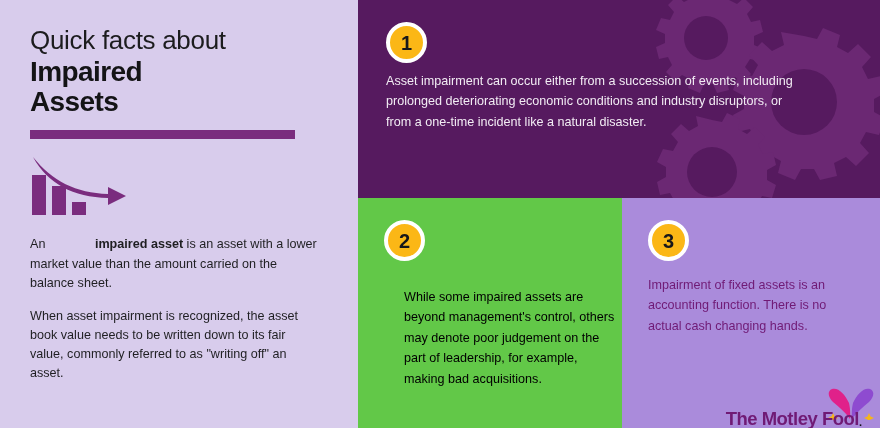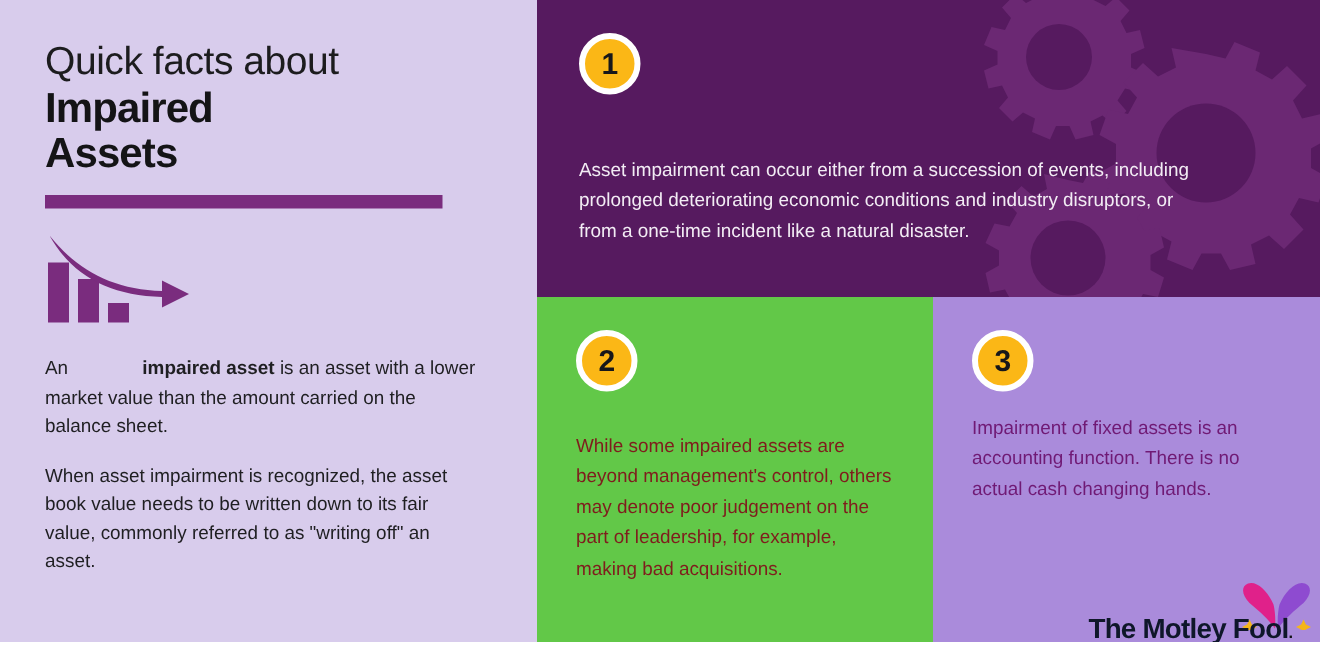--- a/index.html
+++ b/index.html
@@ -111,36 +111,36 @@
     font-weight: bold;
     color: #17171a;
     line-height: 1;
   }
 
   .fact-text {
     margin-top: 19px;
     font-size: 12.6px;
     line-height: 1.62;
   }
-  #panel-1 .fact-text { color: #f2ecf4; width: 420px; margin-top: 40px; }
-  #panel-2 .fact-text { color: #7f1d1d; width: 215px; margin-top: 26px; }
+  #panel-1 .fact-text { color: #f2ecf4; width: 420px; margin-top: 8px; }
+  #panel-2 .fact-text { color: #000000; width: 215px; margin-top: 26px; margin-left: 20px; }
   #panel-3 .fact-text { color: #701a75; width: 196px; margin-top: 14px; }
 
   
   #logo {
     position: absolute;
     right: 18px; bottom: 10px;
     display: flex;
     align-items: flex-end;
     z-index: 5;
   }
   #logo-wordmark {
     font-size: 18.5px;
     font-weight: bold;
-    color: #0f172a;
+    color: #701a75;
     letter-spacing: -0.5px;
     line-height: 1;
     padding-bottom: 2px;
   }
   #logo-dot {
     font-size: 11px;
     font-weight: bold;
     color: #111114;
     padding-bottom: 2px;
   }

